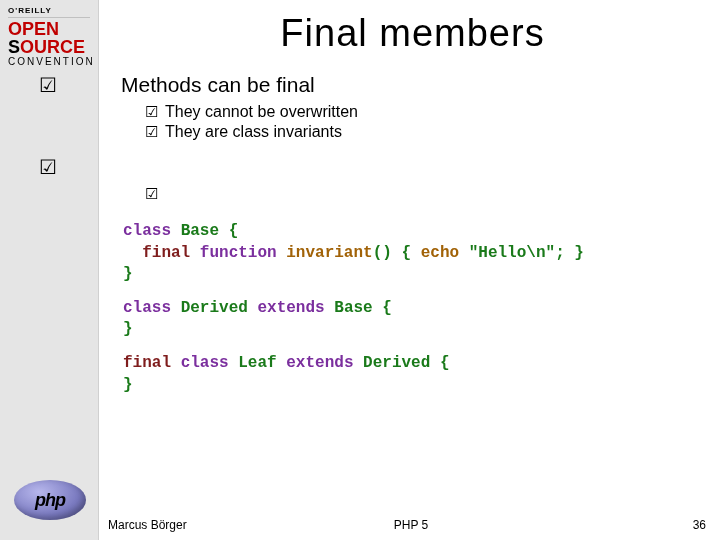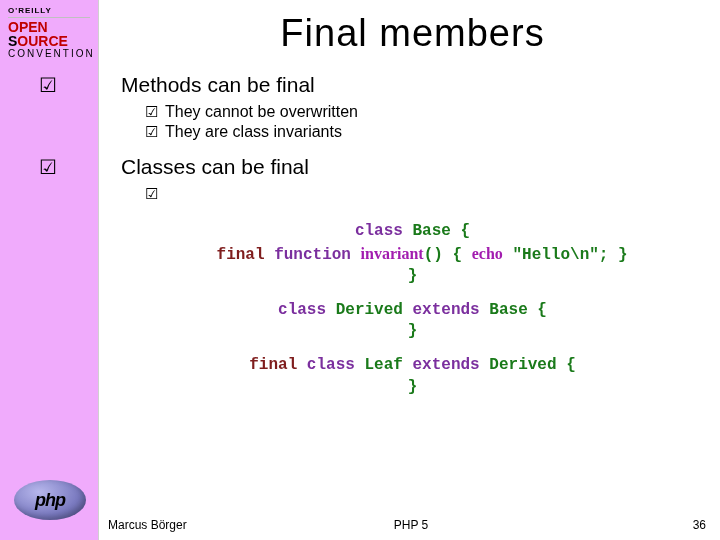--- a/index.html
+++ b/index.html
@@ -9,30 +9,30 @@
     background: #fff;
     font-family: Verdana, Geneva, sans-serif;
     position: relative;
     overflow: hidden;
   }
   .sidebar {
     position: absolute;
     left: 0; top: 0;
     width: 98px;
     height: 540px;
-    background: #f0abfc;
+    background: #e5e5e5;
   }
   .logo-oreilly {
     position: absolute;
     left: 8px; top: 6px;
     width: 82px;
     font-family: Arial, sans-serif;
   }
   .logo-oreilly .line1 { font-size: 8px; letter-spacing: 1px; color: #000; font-weight: bold; }
-  .logo-oreilly .line2 { font-size: 14px; font-weight: 900; color: #c00000; line-height: 1; }
+  .logo-oreilly .line2 { font-size: 18px; font-weight: 900; color: #c00000; line-height: 1; }
   .logo-oreilly .line2 .blk { color: #000; }
   .logo-oreilly .line3 { font-size: 10px; letter-spacing: 2px; color: #000; font-weight: normal; }
   .logo-oreilly .rule { height: 1px; background: #c0c0c0; margin: 2px 0; }
 
   .logo-php {
     position: absolute;
     left: 14px; bottom: 20px;
     width: 72px;
   }
   .logo-php .pill {
@@ -108,26 +108,26 @@
     font-family: "Courier New", monospace;
     font-size: 16px;
     font-weight: bold;
     line-height: 1.35;
     margin-top: 18px;
   }
   .code .kw-class { color: #7b2f9e; }
   .code .kw-final { color: #7f1d1d; }
   .code .kw-fn { color: #7b2f9e; }
   .code .kw-ext { color: #7b2f9e; margin-top: 15px; }
-  .code .ident { color: #a21caf; font-family: Liberation Serif, serif; }
+  .code .ident { color: #a16207; }
   .code .cls { color: #1a7a1a; }
   .code .str { color: #1a7a1a; }
   .code .punct { color: #1a7a1a; }
   .code .brace { color: #1a7a1a; }
-  .codeblock { margin-bottom: 12px; text-align: center; }
+  .codeblock { margin-bottom: 12px; }
 
   .footer {
     position: absolute;
     left: 108px; right: 14px; bottom: 8px;
     font-size: 12px;
     display: flex;
     justify-content: space-between;
   }
   .footer .center {
     position: absolute;
@@ -172,21 +172,20 @@
     </div>
     <div class="subpoint">
       <span class="chk">☑</span>
       <span class="txt">They are class invariants</span>
     </div>
   </div>
 
   <div class="block">
     <div class="point">
       <span class="chk">☑</span>
-      <span class="txt">Classes can be final</span>
     </div>
     <div class="subpoint">
       <span class="chk">☑</span>
     </div>
   </div>
 
   <div class="code">
     <div class="codeblock">
       <div>
         <span class="kw-class">class</span>

